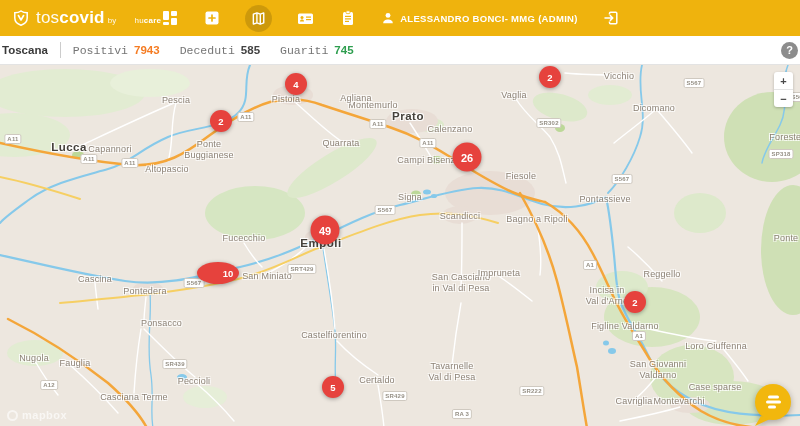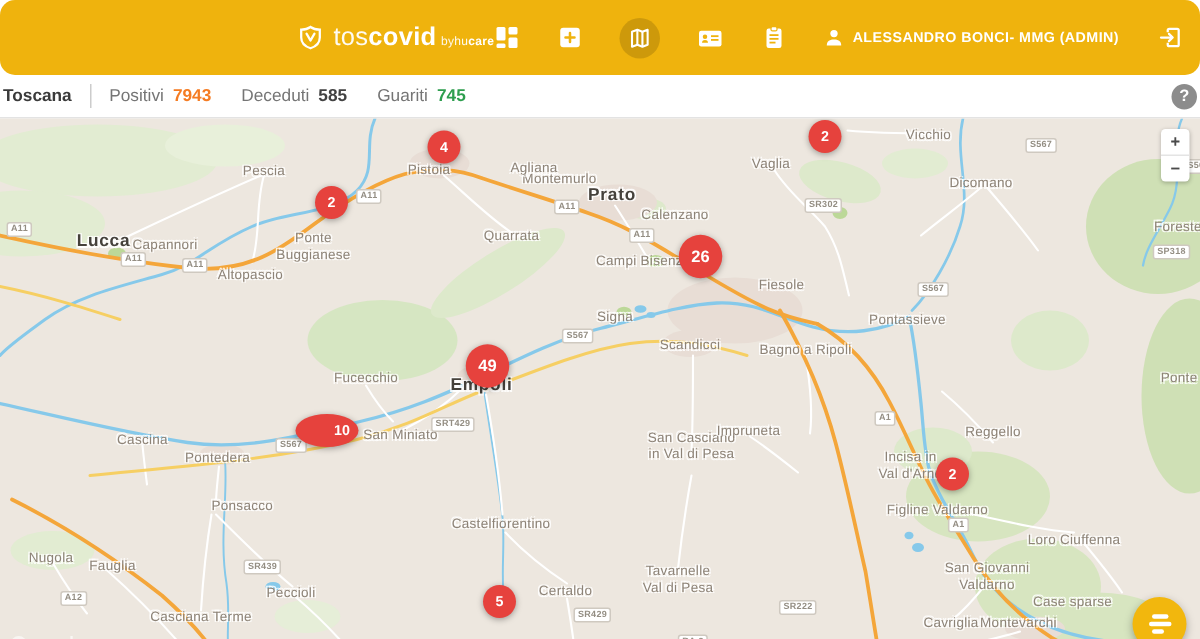--- a/index.html
+++ b/index.html
@@ -1,37 +1,37 @@
 <!DOCTYPE html>
 <html><head>
 <meta charset="utf-8">
 <style>
   html,body{margin:0;padding:0;}
   body{width:800px;height:426px;overflow:hidden;font-family:"Liberation Sans",sans-serif;background:#fff;}
 
   
-  .header{height:50px;background:#EFB30D;display:flex;align-items:center;justify-content:flex-end;padding:0 12px;box-sizing:border-box;border-radius:10px;}
+  .header{height:36px;background:#EFB30D;display:flex;align-items:center;justify-content:flex-start;padding:0 12px;box-sizing:border-box;}
   .brand{display:flex;align-items:center;color:#fff;gap:6px;}
   .brand-text{font-size:17px;letter-spacing:.2px;display:flex;align-items:baseline;}
   .brand-light{font-weight:300;opacity:.95;}
   .brand-bold{font-weight:700;}
   .brand-by{font-size:8px;margin-left:3px;opacity:.9;}
-  .brand-vendor{font-size:8px;margin-left:0;}
+  .brand-vendor{font-size:8px;margin-left:18px;}
   .hdr-right{display:flex;align-items:center;gap:25px;}
   .hicon{width:17px;height:17px;display:flex;align-items:center;justify-content:center;cursor:pointer;}
   .hicon svg{display:block;}
   .hicon-active{width:27px;height:27px;border-radius:50%;background:rgba(0,0,0,.14);display:flex;align-items:center;justify-content:center;cursor:pointer;}
   .user{display:flex;align-items:center;gap:5px;color:#fff;font-size:9.5px;font-weight:700;letter-spacing:.3px;cursor:pointer;}
 
   
   .statsbar{height:29px;background:#fff;border-bottom:1px solid #e3e3e3;display:flex;align-items:center;padding:0 2px;box-sizing:border-box;font-size:11.5px;}
   .region{font-weight:700;color:#3a3a3a;}
   .vdiv{width:1px;height:16px;background:#ccc;margin:0 12px;}
   .stat{display:flex;align-items:center;margin-right:20px;}
-  .stat .lbl{color:#757575;margin-right:6px;}
+  .stat .lbl{color:#757575;margin-right:6px;font-family:Liberation Mono, monospace;}
   .stat .val{font-weight:700;}
   .val-positivi{color:#F57C23;}
   .val-deceduti{color:#424242;}
   .val-guariti{color:#2E9E4F;}
   .help-btn{margin-left:auto;width:17px;height:17px;border-radius:50%;background:#8C8C8C;color:#fff;font-size:11px;font-weight:700;display:flex;align-items:center;justify-content:center;cursor:pointer;}
 
   
   .map{position:relative;width:800px;height:363px;background:#EDE7DF;overflow:hidden;cursor:grab;}
   .map svg.deco{position:absolute;left:0;top:0;}
   .maplabel{position:absolute;transform:translate(-50%,-50%);font-size:9px;color:#8D8377;white-space:pre;text-align:center;line-height:1.18;letter-spacing:.2px;

